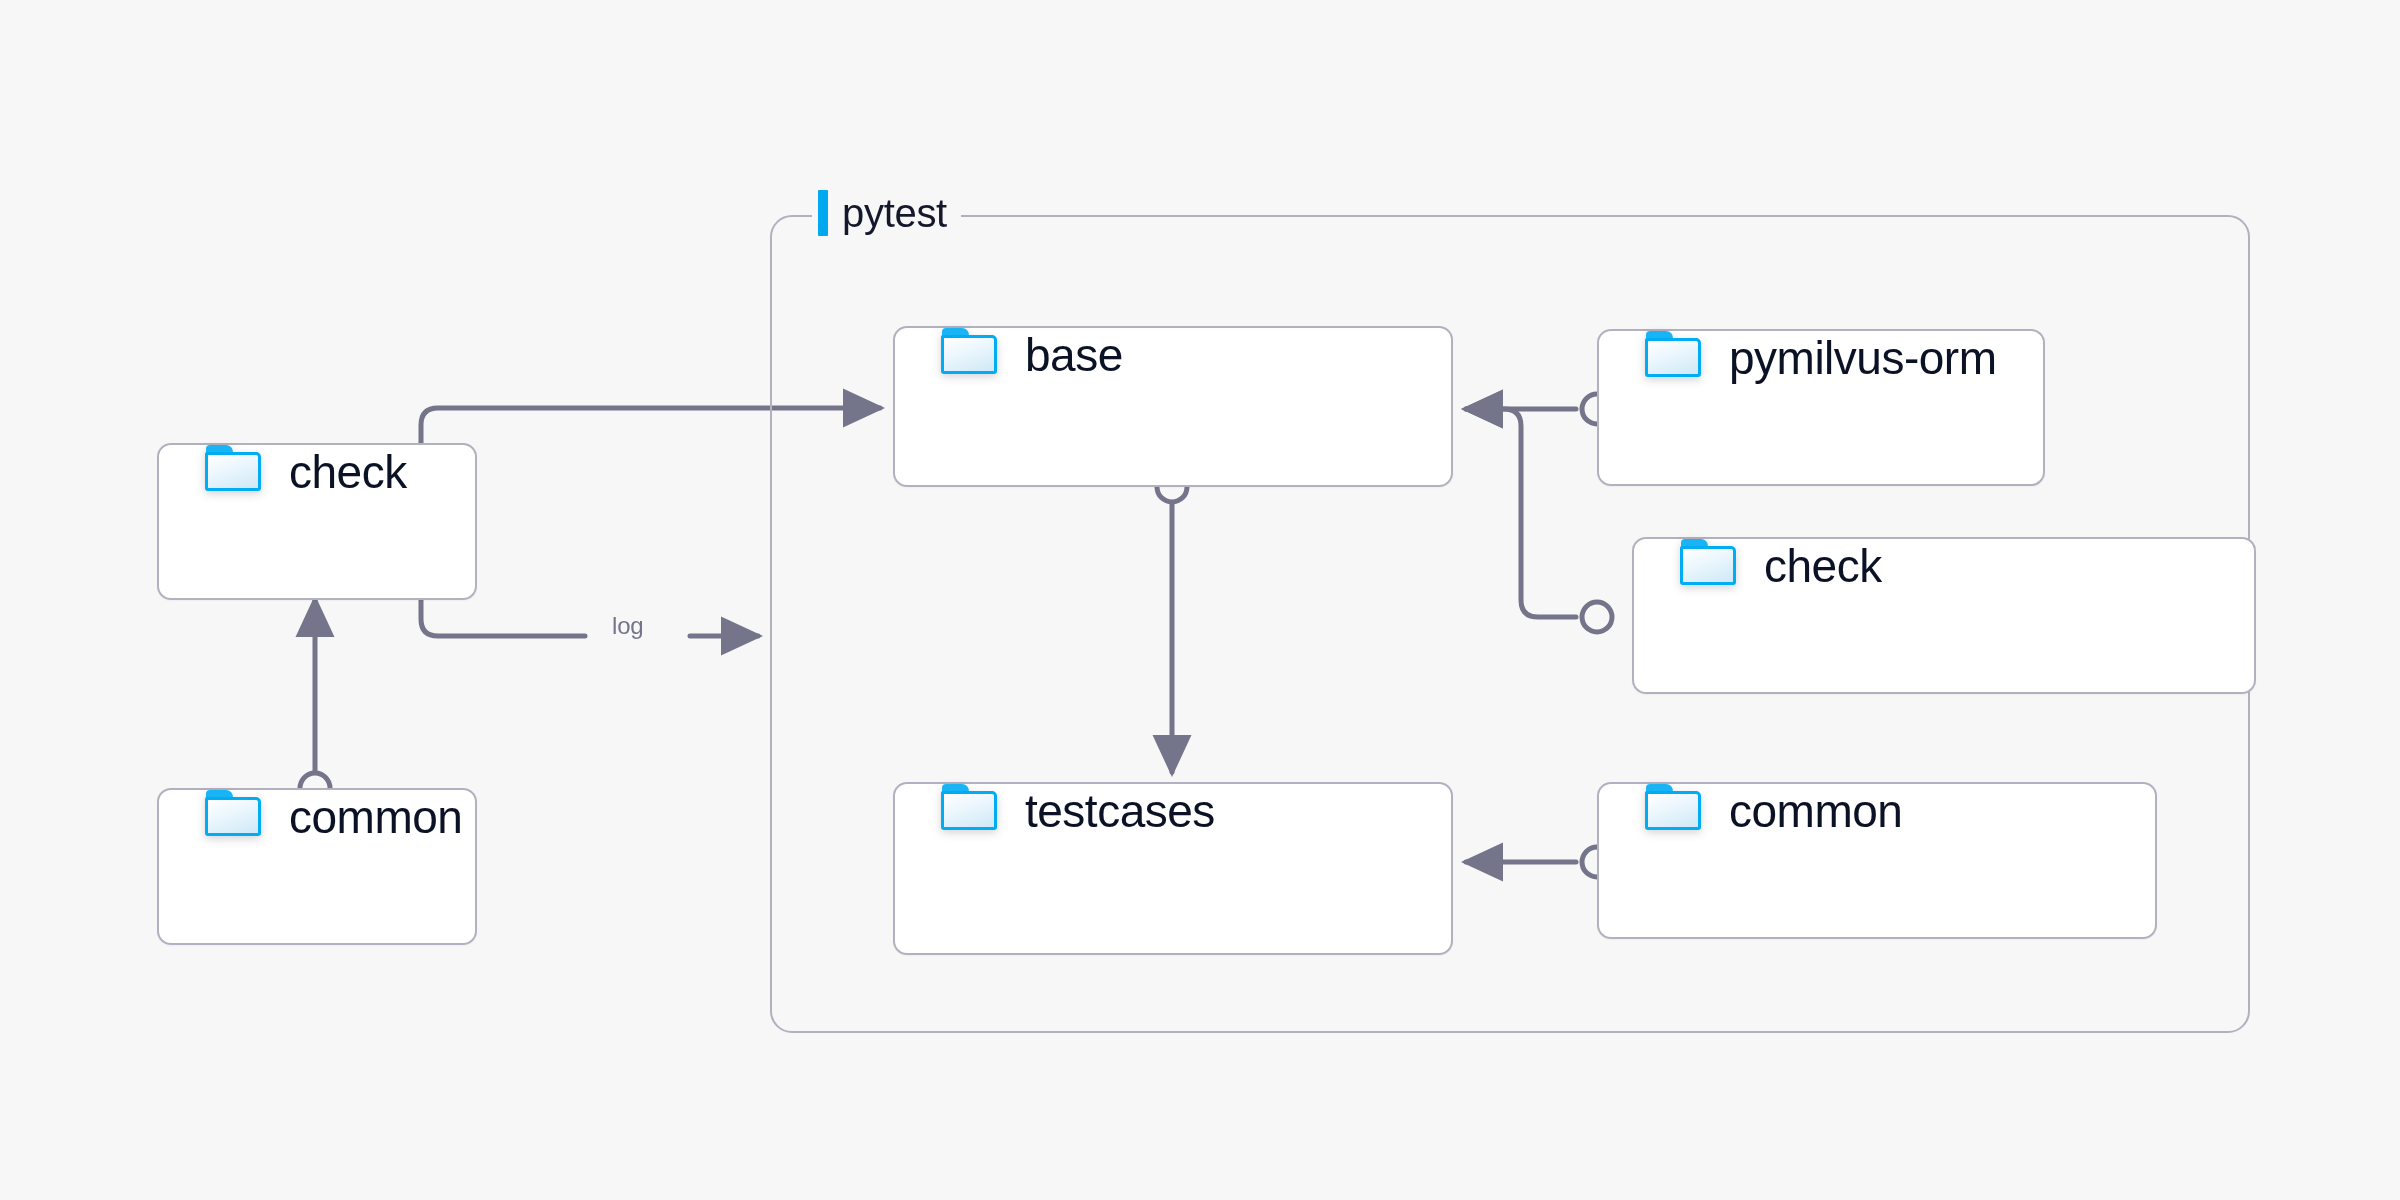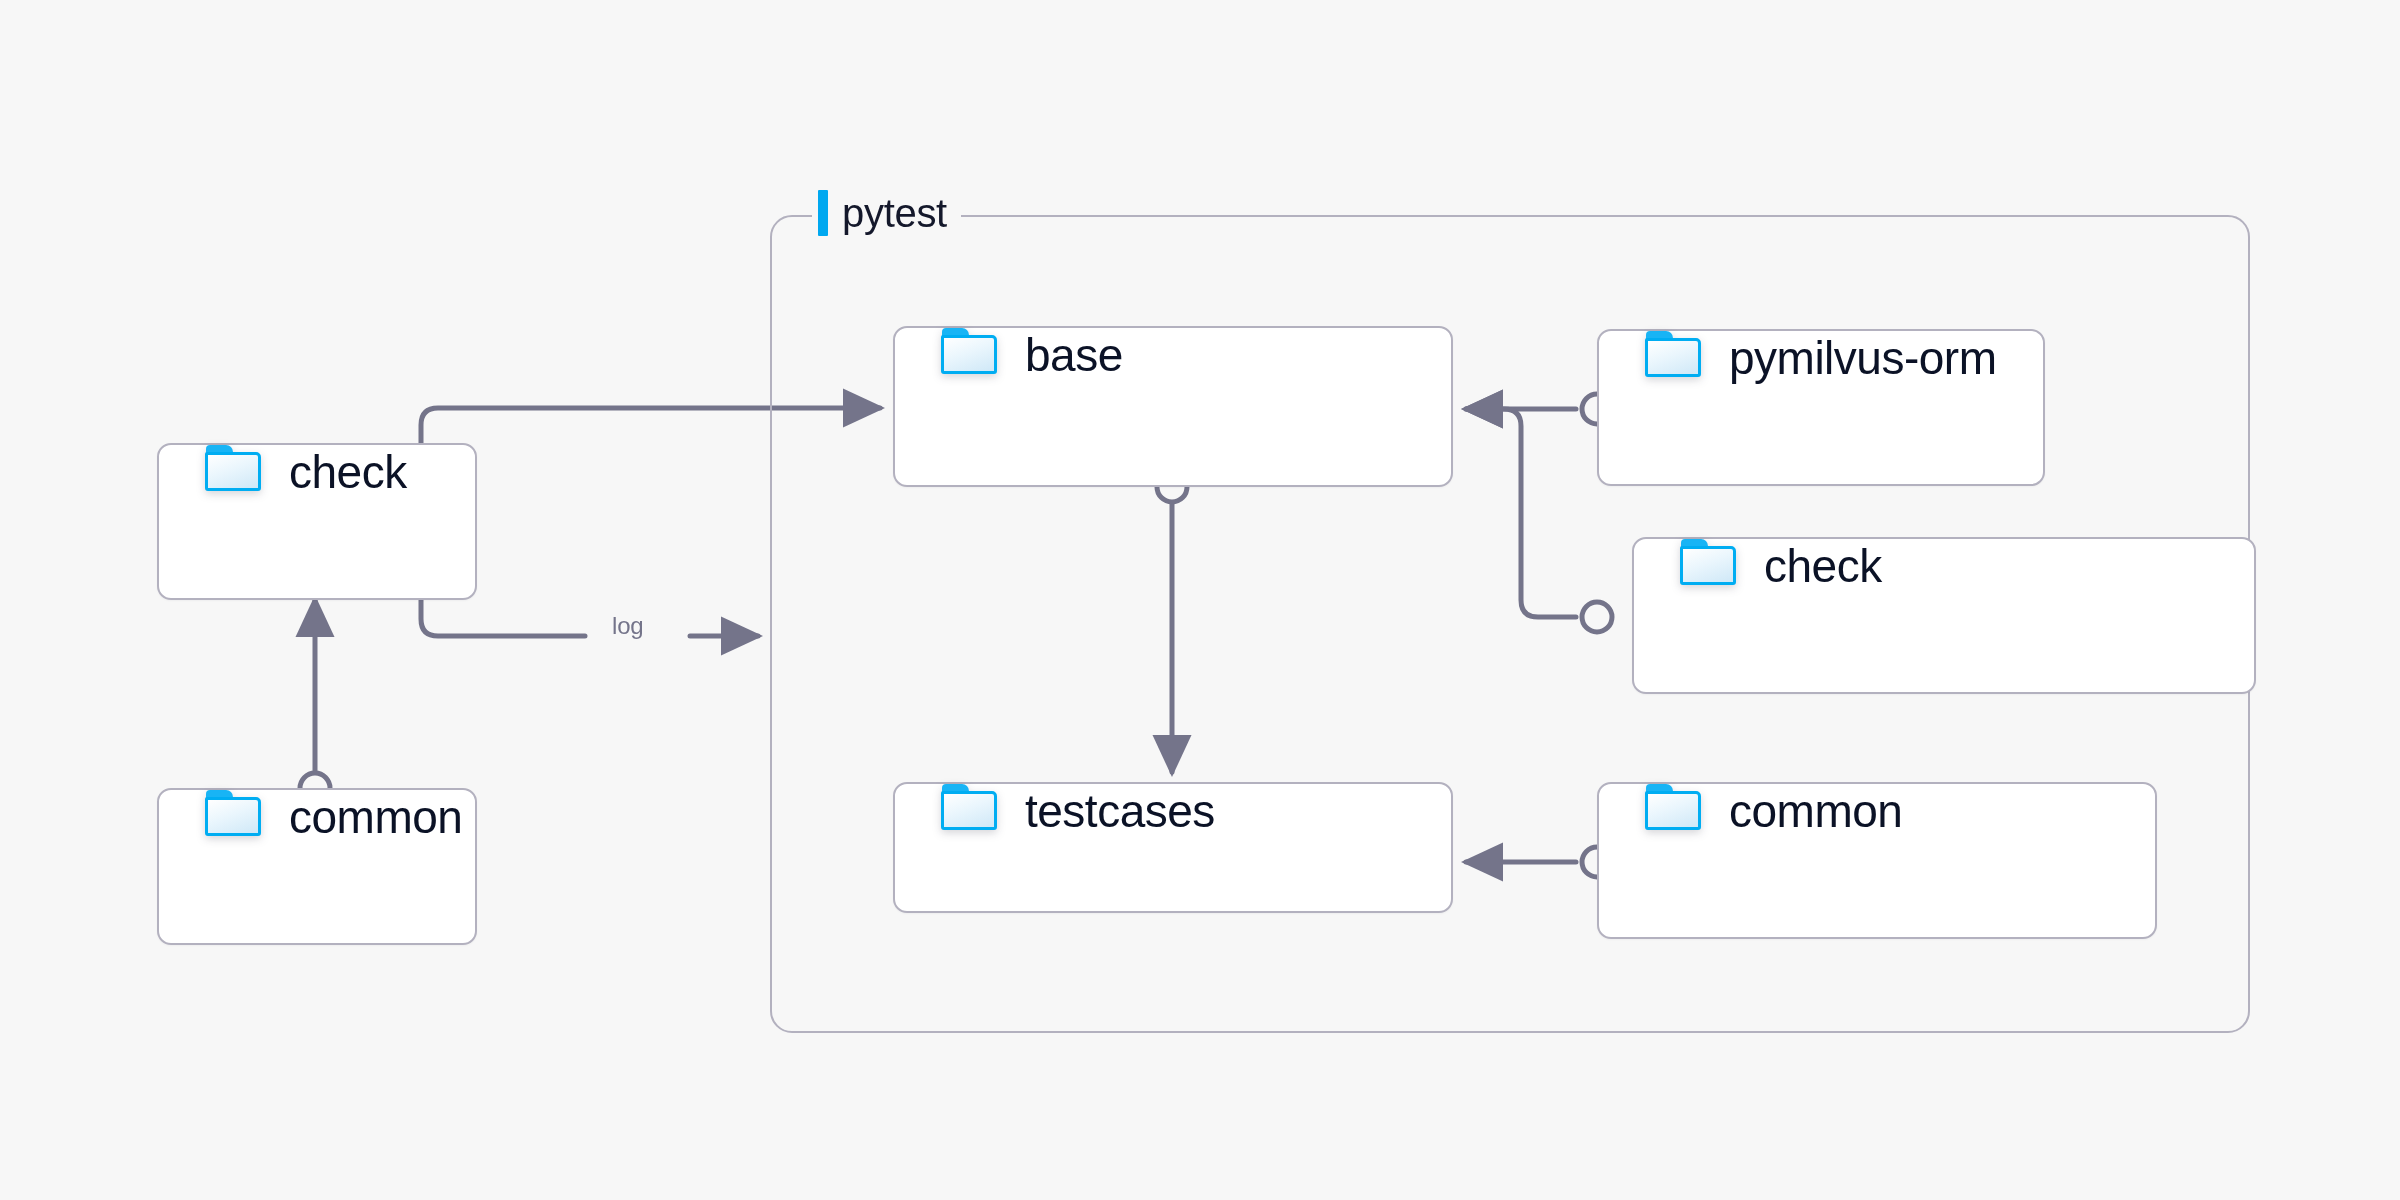--- a/index.html
+++ b/index.html
@@ -191,21 +191,21 @@
   </div>
 
   <div class="node" style="left:893px; top:326px; width:560px; height:161px;">
     <span class="folder">
       <span class="tab"></span>
         <span class="body"></span>
     </span>
     <span class="label">base</span>
   </div>
 
-  <div class="node" style="left:893px; top:782px; width:560px; height:131px;">
+  <div class="node" style="left:893px; top:782px; width:560px; height:173px;">
     <span class="folder">
       <span class="tab"></span>
         <span class="body"></span>
     </span>
     <span class="label">testcases</span>
   </div>
 
   <div class="node" style="left:1597px; top:329px; width:448px; height:157px;">
     <span class="folder">
       <span class="tab"></span>

